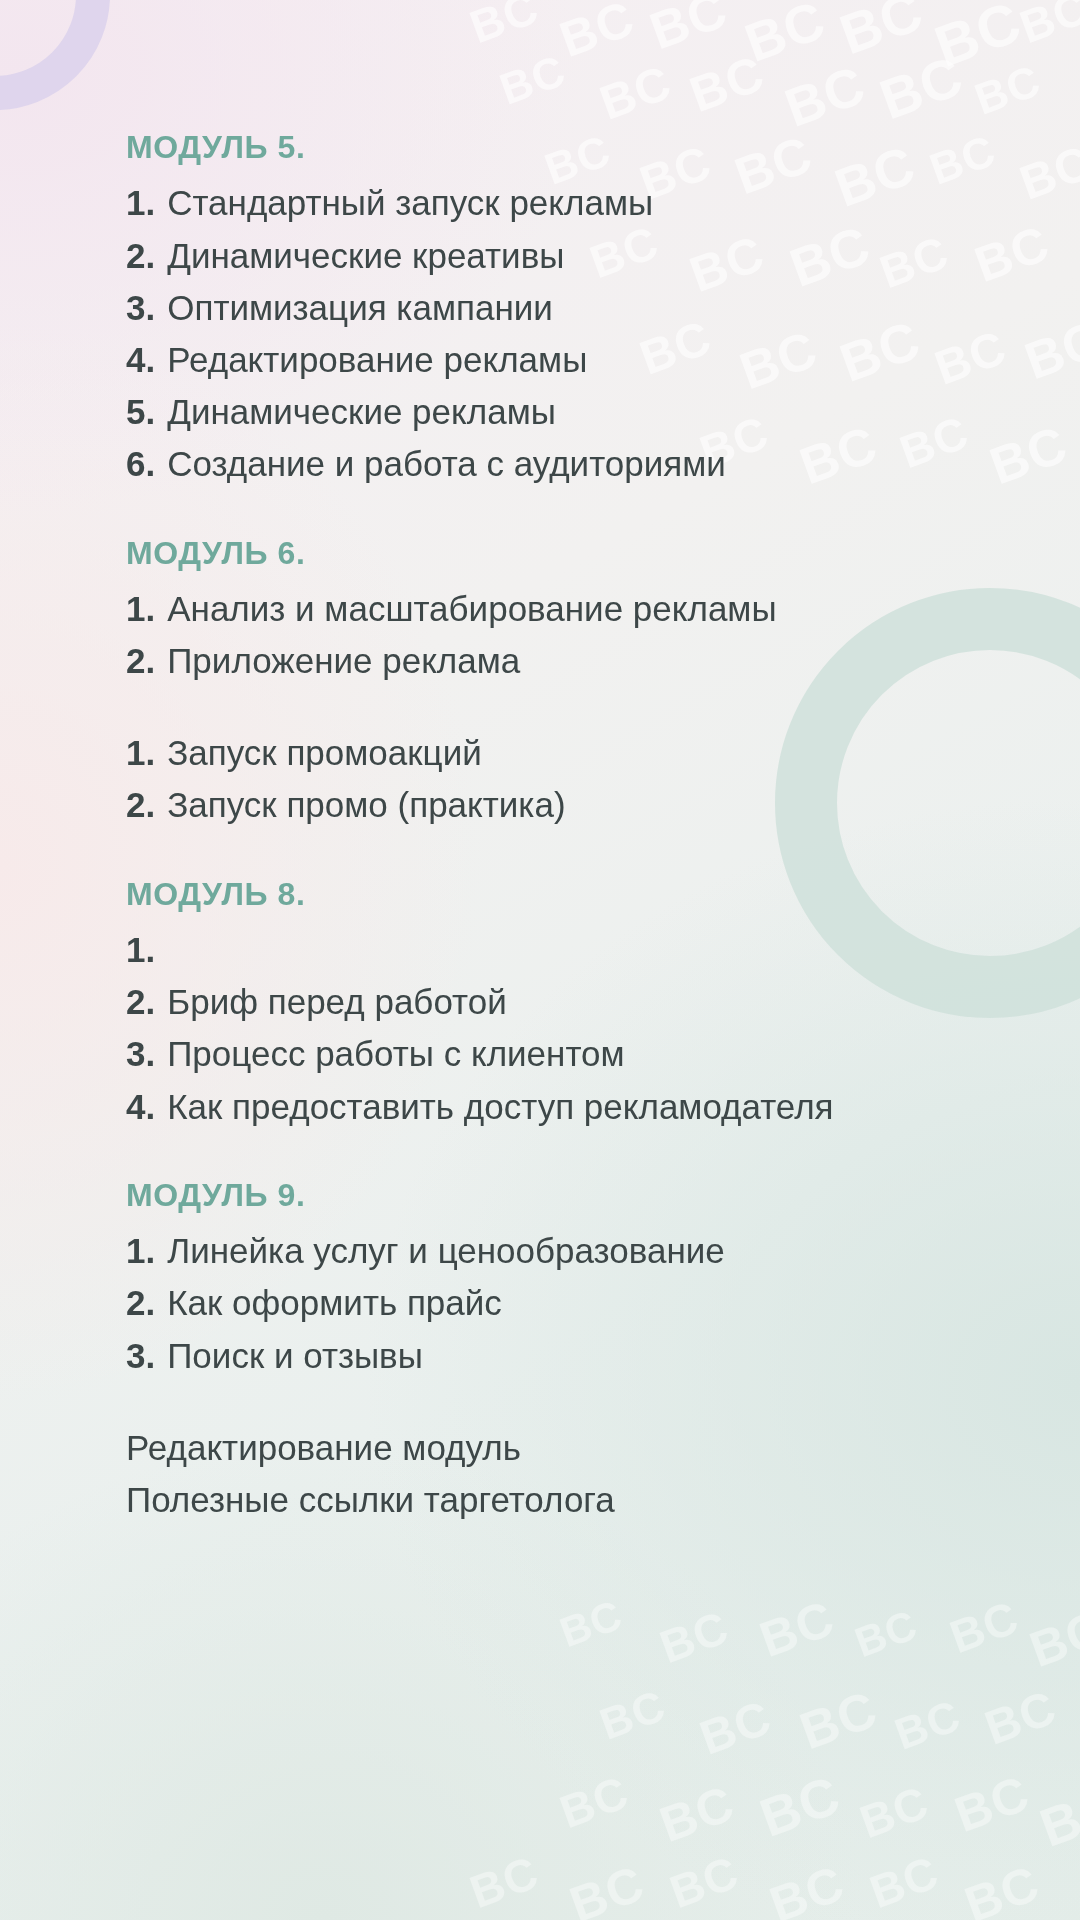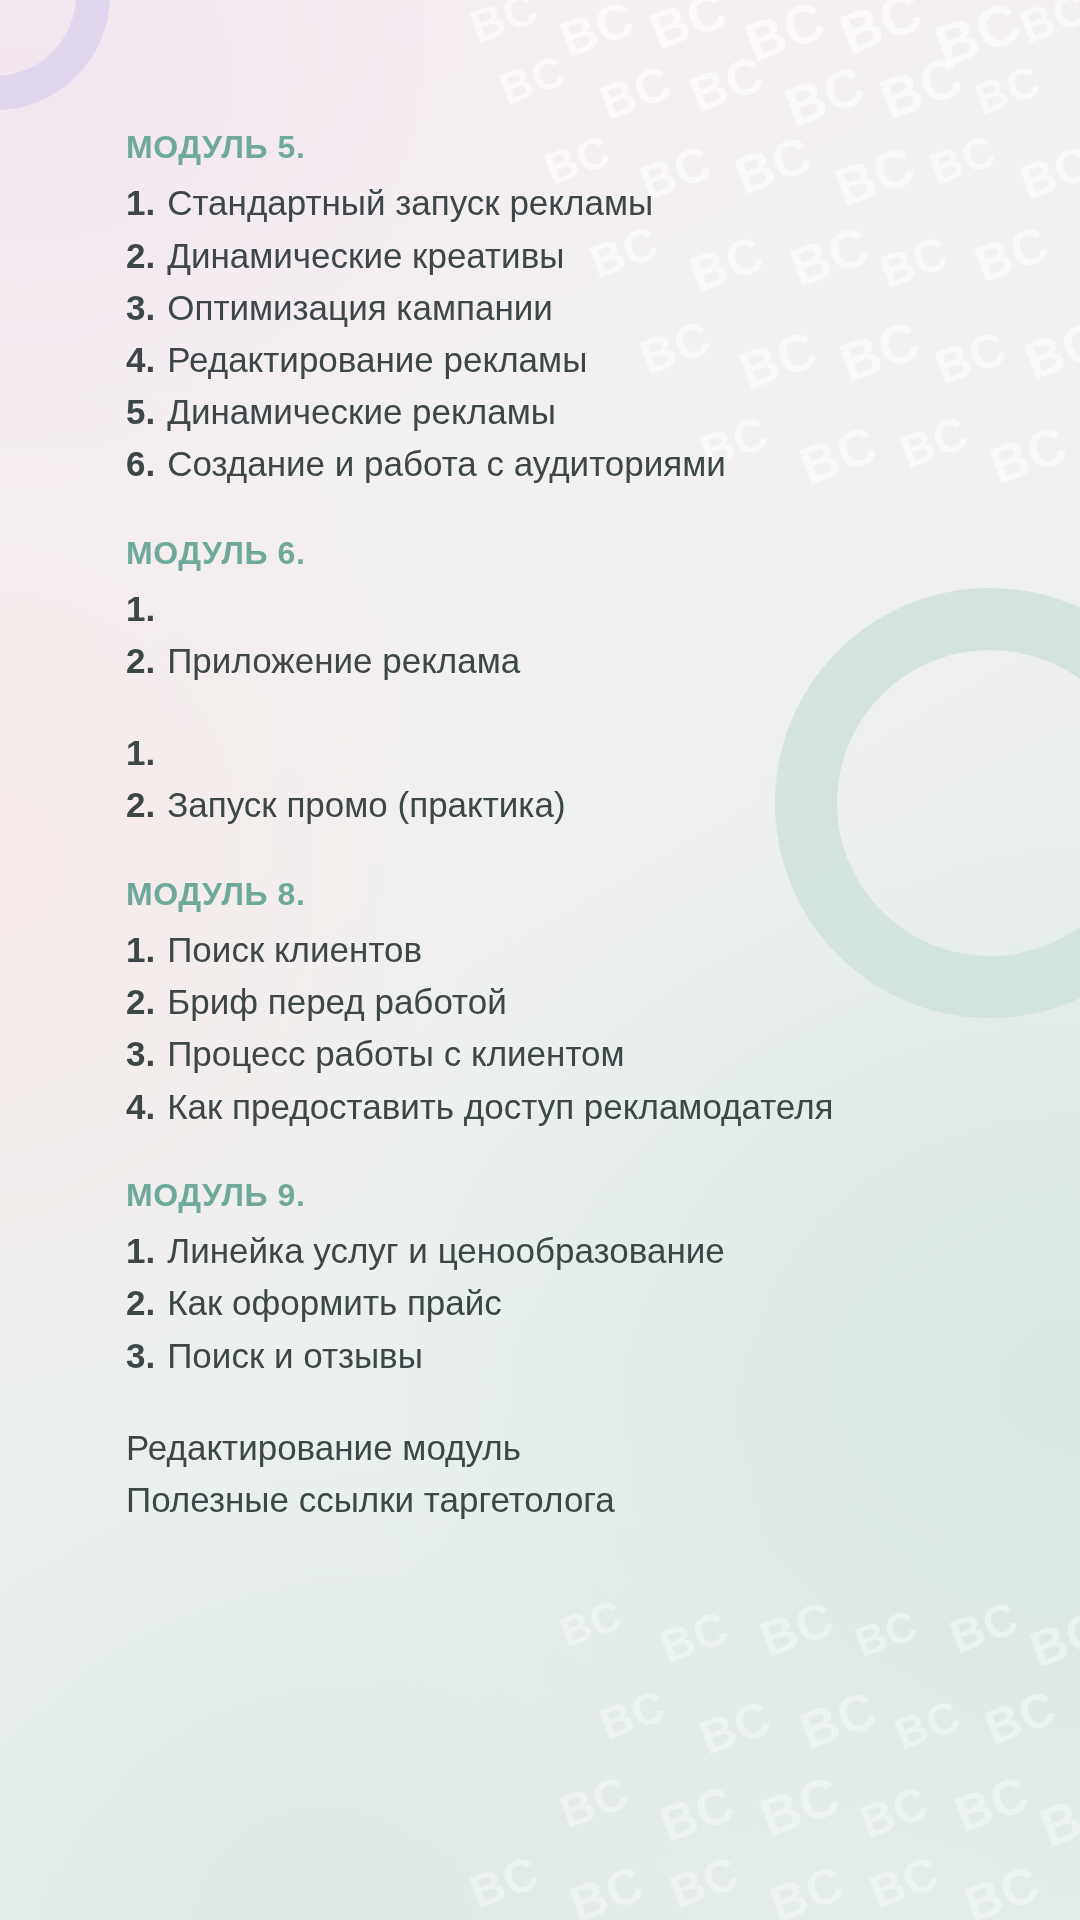--- a/index.html
+++ b/index.html
@@ -211,40 +211,41 @@
         </div>
         <div class="lesson">
           <span class="lesson-num">6.</span>
           <span class="lesson-text">Создание и работа с аудиториями</span>
         </div>
       </div>
       <div class="module">
         <div class="module-title">МОДУЛЬ 6.</div>
         <div class="lesson">
           <span class="lesson-num">1.</span>
+          <span class="lesson-text">Анализ и масштабирование рекламы</span>
         </div>
         <div class="lesson">
           <span class="lesson-num">2.</span>
           <span class="lesson-text">Приложение реклама</span>
         </div>
       </div>
       <div class="module">
         <div class="lesson">
           <span class="lesson-num">1.</span>
+          <span class="lesson-text">Запуск промоакций</span>
         </div>
         <div class="lesson">
           <span class="lesson-num">2.</span>
           <span class="lesson-text">Запуск промо (практика)</span>
         </div>
       </div>
       <div class="module">
         <div class="module-title">МОДУЛЬ 8.</div>
         <div class="lesson">
           <span class="lesson-num">1.</span>
-          <span class="lesson-text">Поиск клиентов</span>
         </div>
         <div class="lesson">
           <span class="lesson-num">2.</span>
           <span class="lesson-text">Бриф перед работой</span>
         </div>
         <div class="lesson">
           <span class="lesson-num">3.</span>
           <span class="lesson-text">Процесс работы с клиентом</span>
         </div>
         <div class="lesson">

